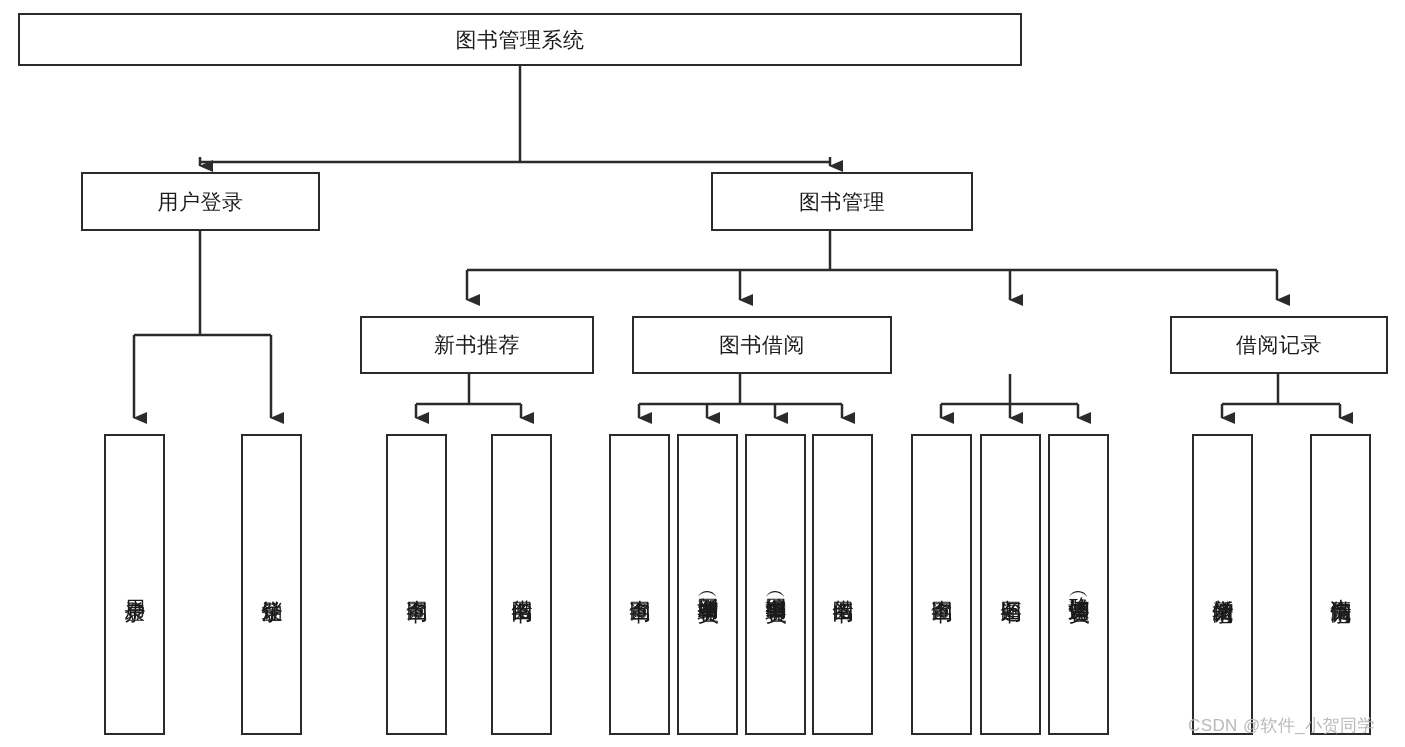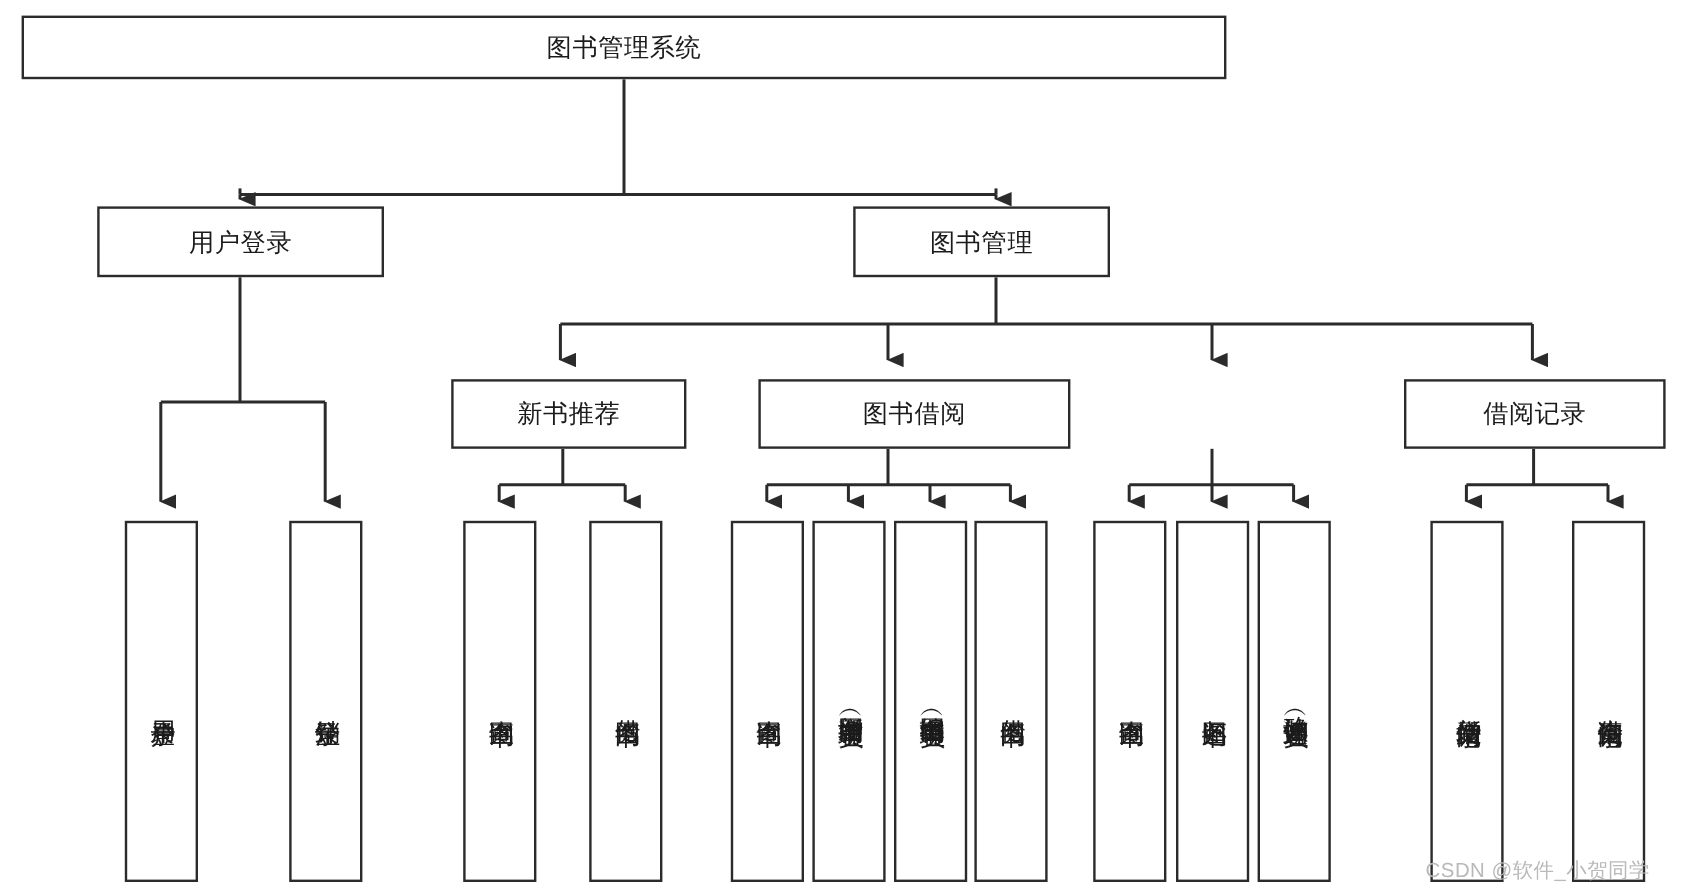--- a/index.html
+++ b/index.html
@@ -121,25 +121,25 @@
   </svg>
 
   <div class="node horiz" style="left:18px; top:13px; width:1004px; height:53px;">
     <span>图书管理系统</span>
   </div>
 
   <div class="node horiz" style="left:81px; top:172px; width:239px; height:59px;">
     <span>用户登录</span>
   </div>
 
-  <div class="node horiz" style="left:711px; top:172px; width:214px; height:59px;align-items:center;">
+  <div class="node horiz" style="left:711px; top:172px; width:262px; height:59px;align-items:center;">
     <span>图书管理</span>
   </div>
 
-  <div class="node horiz" style="left:360px; top:316px; width:196px; height:58px;margin-left:16px;">
+  <div class="node horiz" style="left:360px; top:316px; width:234px; height:58px;">
     <span>新书推荐</span>
   </div>
 
   <div class="node horiz" style="left:632px; top:316px; width:260px; height:58px;">
     <span>图书借阅</span>
   </div>
 
 
   <div class="node horiz" style="left:1170px; top:316px; width:218px; height:58px;">
     <span>借阅记录</span>

